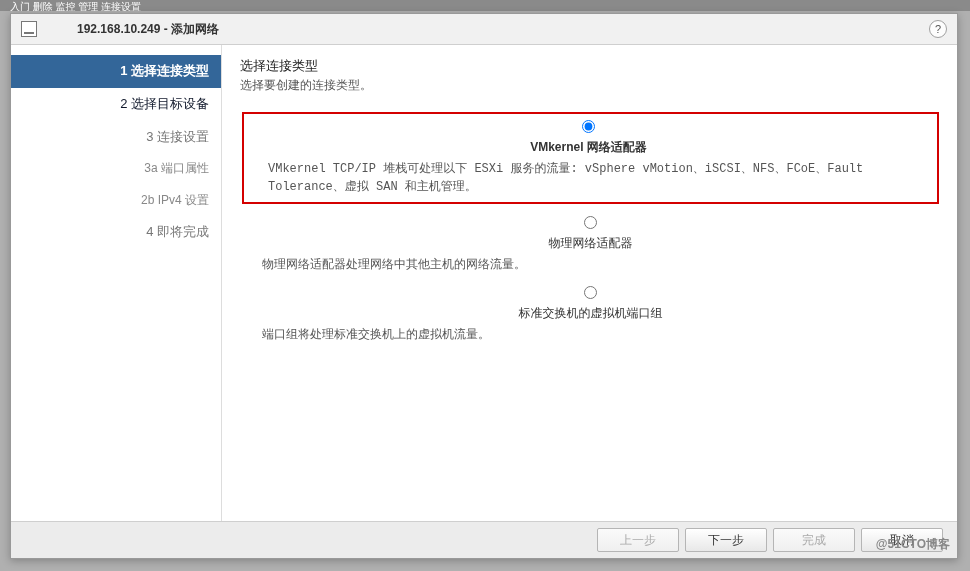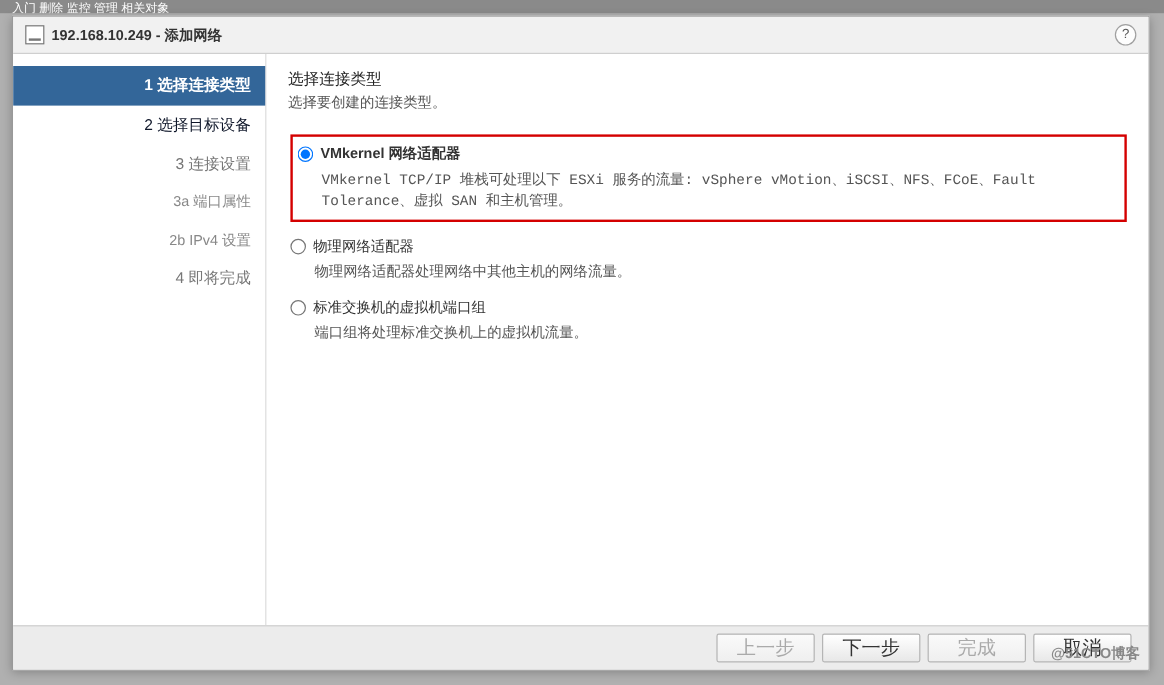--- a/index.html
+++ b/index.html
@@ -59,20 +59,21 @@
   .host-icon::after {
     content: "";
     position: absolute;
     left: 2px; right: 2px; bottom: 2px;
     height: 2px;
     background: #777;
   }
   .titlebar .title-text {
     font-weight: bold;
     color: #333;
+    margin-left: 34px;
   }
   .help-icon {
     margin-left: auto;
     width: 16px;
     height: 16px;
     border: 1px solid #a0a0a0;
     border-radius: 50%;
     color: #555;
     font-size: 11px;
     display: flex;
@@ -128,21 +129,23 @@
     margin-bottom: 18px;
   }
   .options {
     margin-left: 2px;
   }
   .option {
     margin-bottom: 12px;
   }
   .option-row {
     display: flex;
+    align-items: center;
     gap: 6px;
+    flex-direction: column;
   }
   .option input[type=radio] {
     margin: 0;
   }
   .option .label {
     font-size: 12px;
     color: #333;
   }
   .option.sel .label { font-weight: bold; }
   .option .desc {
@@ -167,21 +170,21 @@
     justify-content: flex-end;
     padding: 0 14px;
     gap: 6px;
   }
   .btn {
     min-width: 60px;
     height: 22px;
     border: 1px solid #b5b5b5;
     background: linear-gradient(#ffffff, #e8e8e8);
     border-radius: 2px;
-    font-size: 16px;
+    font-size: 12px;
     color: #333;
     display: inline-flex;
     align-items: center;
     justify-content: center;
     padding: 0 10px;
     cursor: pointer;
   }
   .btn.disabled {
     color: #aaa;
     background: linear-gradient(#fafafa, #efefef);
@@ -198,21 +201,21 @@
     font-size: 12px;
     pointer-events: none;
     font-weight: bold;
   }
 </style>
 </head>
 <body>
 
 <div class="shell">
   <div class="top-tabs">
-    <span>入门  删除  监控  管理  相关对象</span>
+    <span>入门  删除  监控  管理  连接设置</span>
   </div>
 
   <div class="dialog">
 
     <div class="titlebar">
       <span class="host-icon"></span>
       <span class="title-text">
         <span>192.168.10.249</span><span> - 添加网络</span>
       </span>
       <span class="help-icon">?</span>

